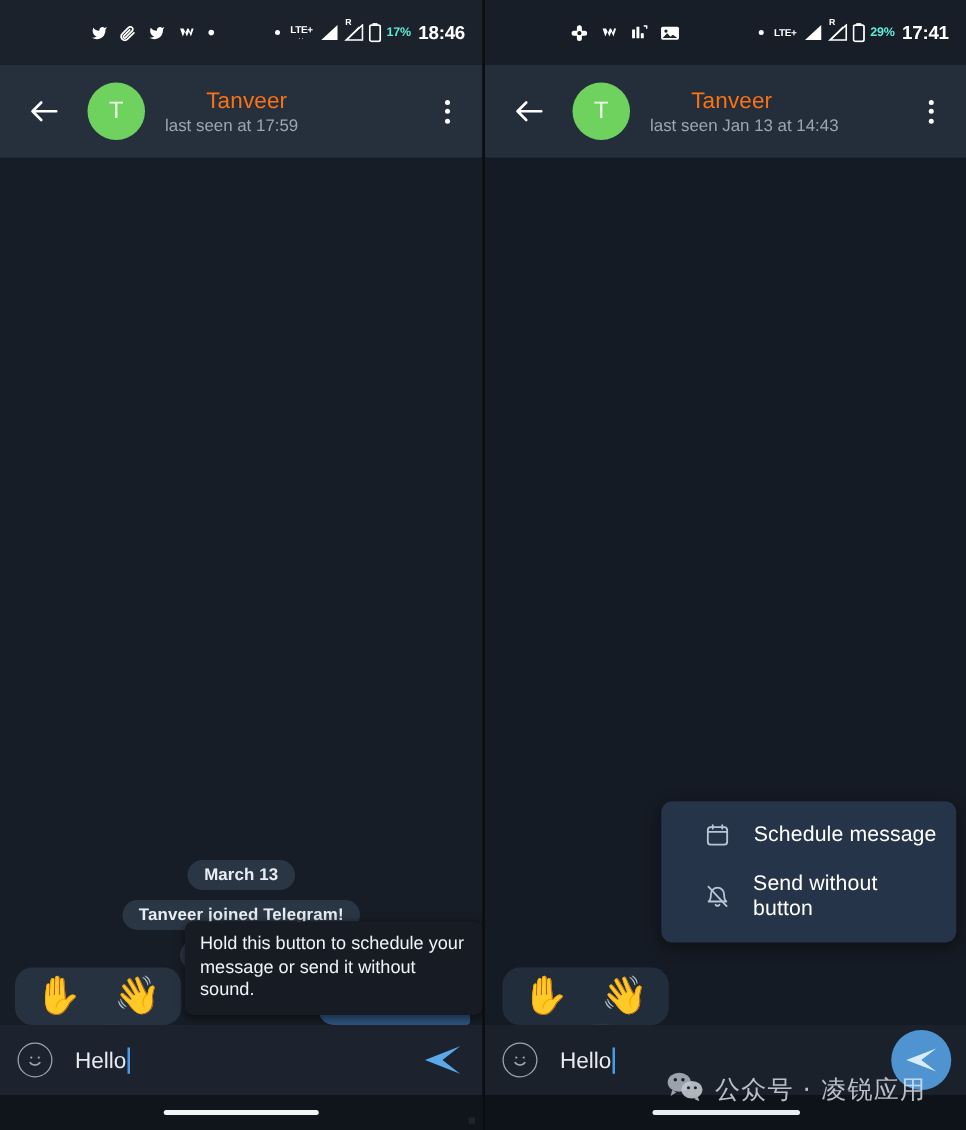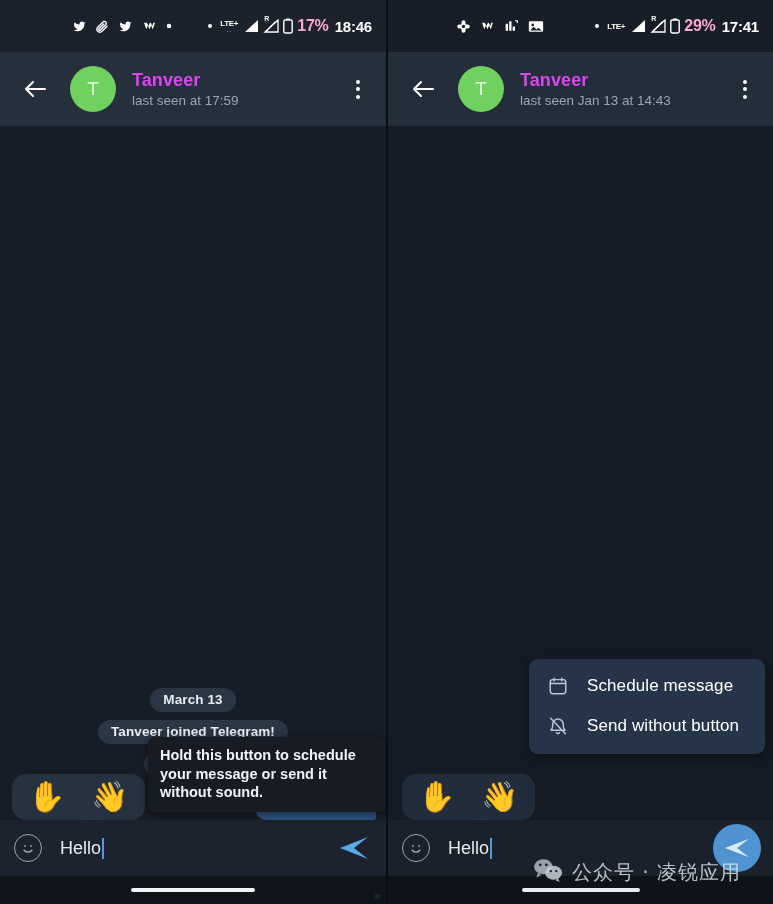--- a/index.html
+++ b/index.html
@@ -82,21 +82,21 @@
     line-height: 1; margin-right: 1px;
   }
   .lte-txt { font-size: 8px; font-weight: bold; letter-spacing: -0.3px; color:#fff; }
   .lte-dots { font-size: 6px; letter-spacing: 1px; color: #fff; margin-top: -1px; }
 
   .sig { width: 16px; height: 14px; position: relative; }
   .sig svg { display:block; }
 
   .battery { display:flex; align-items:center; }
   .batt-pct {
-    font-size: 16px; font-weight: 700; color: #f9a8d4; letter-spacing: -0.2px;
+    font-size: 10px; font-weight: 700; color: #5eead4; letter-spacing: -0.2px;
   }
   .clock {
     font-size: 15px; font-weight: 700; color: #ffffff;
     margin-left: 2px; letter-spacing: -0.2px;
   }
 
   
   .chat-header {
     height: 74px;
     background: #26303d;
@@ -123,22 +123,23 @@
     flex: 0 0 auto;
   }
 
   .hdr-text {
     margin-left: 16px;
     display: flex; flex-direction: column; justify-content: center;
     flex: 1 1 auto;
     min-width: 0;
   }
   .hdr-name {
-    color: #d946ef; font-size: 18px; font-weight: 700; letter-spacing: 0.1px;
+    color: #f97316; font-size: 18px; font-weight: 400; letter-spacing: 0.1px;
     line-height: 1.15;
+    margin-left: 33px;
   }
   .hdr-status {
     color: #9aa6b4; font-size: 13.5px; margin-top: 2px; line-height: 1.15;
   }
 
   .kebab {
     width: 28px; height: 34px;
     display: flex; flex-direction: column; align-items: center; justify-content: center;
     gap: 3.5px;
     flex: 0 0 auto;
@@ -211,21 +212,20 @@
   .tooltip {
     position: absolute;
     left: 148px;
     bottom: 8px;
     width: 238px;
     background: #171c24;
     border-radius: 7px;
     padding: 9px 10px 10px 12px;
     z-index: 6;
     box-shadow: 0 2px 8px rgba(0,0,0,0.55);
-    font-weight: bold;
   }
   .tooltip-text {
     color: #f0f3f7;
     font-size: 14.5px;
     line-height: 1.28;
   }
 
   
   .ctx-menu {
     position: absolute;
@@ -235,21 +235,21 @@
     background: #26344a;
     border-radius: 9px;
     padding: 7px 0 8px;
     z-index: 6;
     box-shadow: 0 3px 12px rgba(0,0,0,0.45);
   }
   .ctx-item {
     display: flex;
     align-items: center;
     gap: 18px;
-    padding: 9px 14px 9px 18px;
+    padding: 9px 14px 9px 34px;
   }
   .ctx-ico { width: 22px; height: 22px; color: #b9c6d6; display: flex; align-items: center; justify-content: center; }
   .ctx-label { color: #ffffff; font-size: 17px; letter-spacing: 0.1px; }
 
   
   .input-bar {
     position: relative;
     height: 56px;
     background: #1c232e;
     display: flex;

